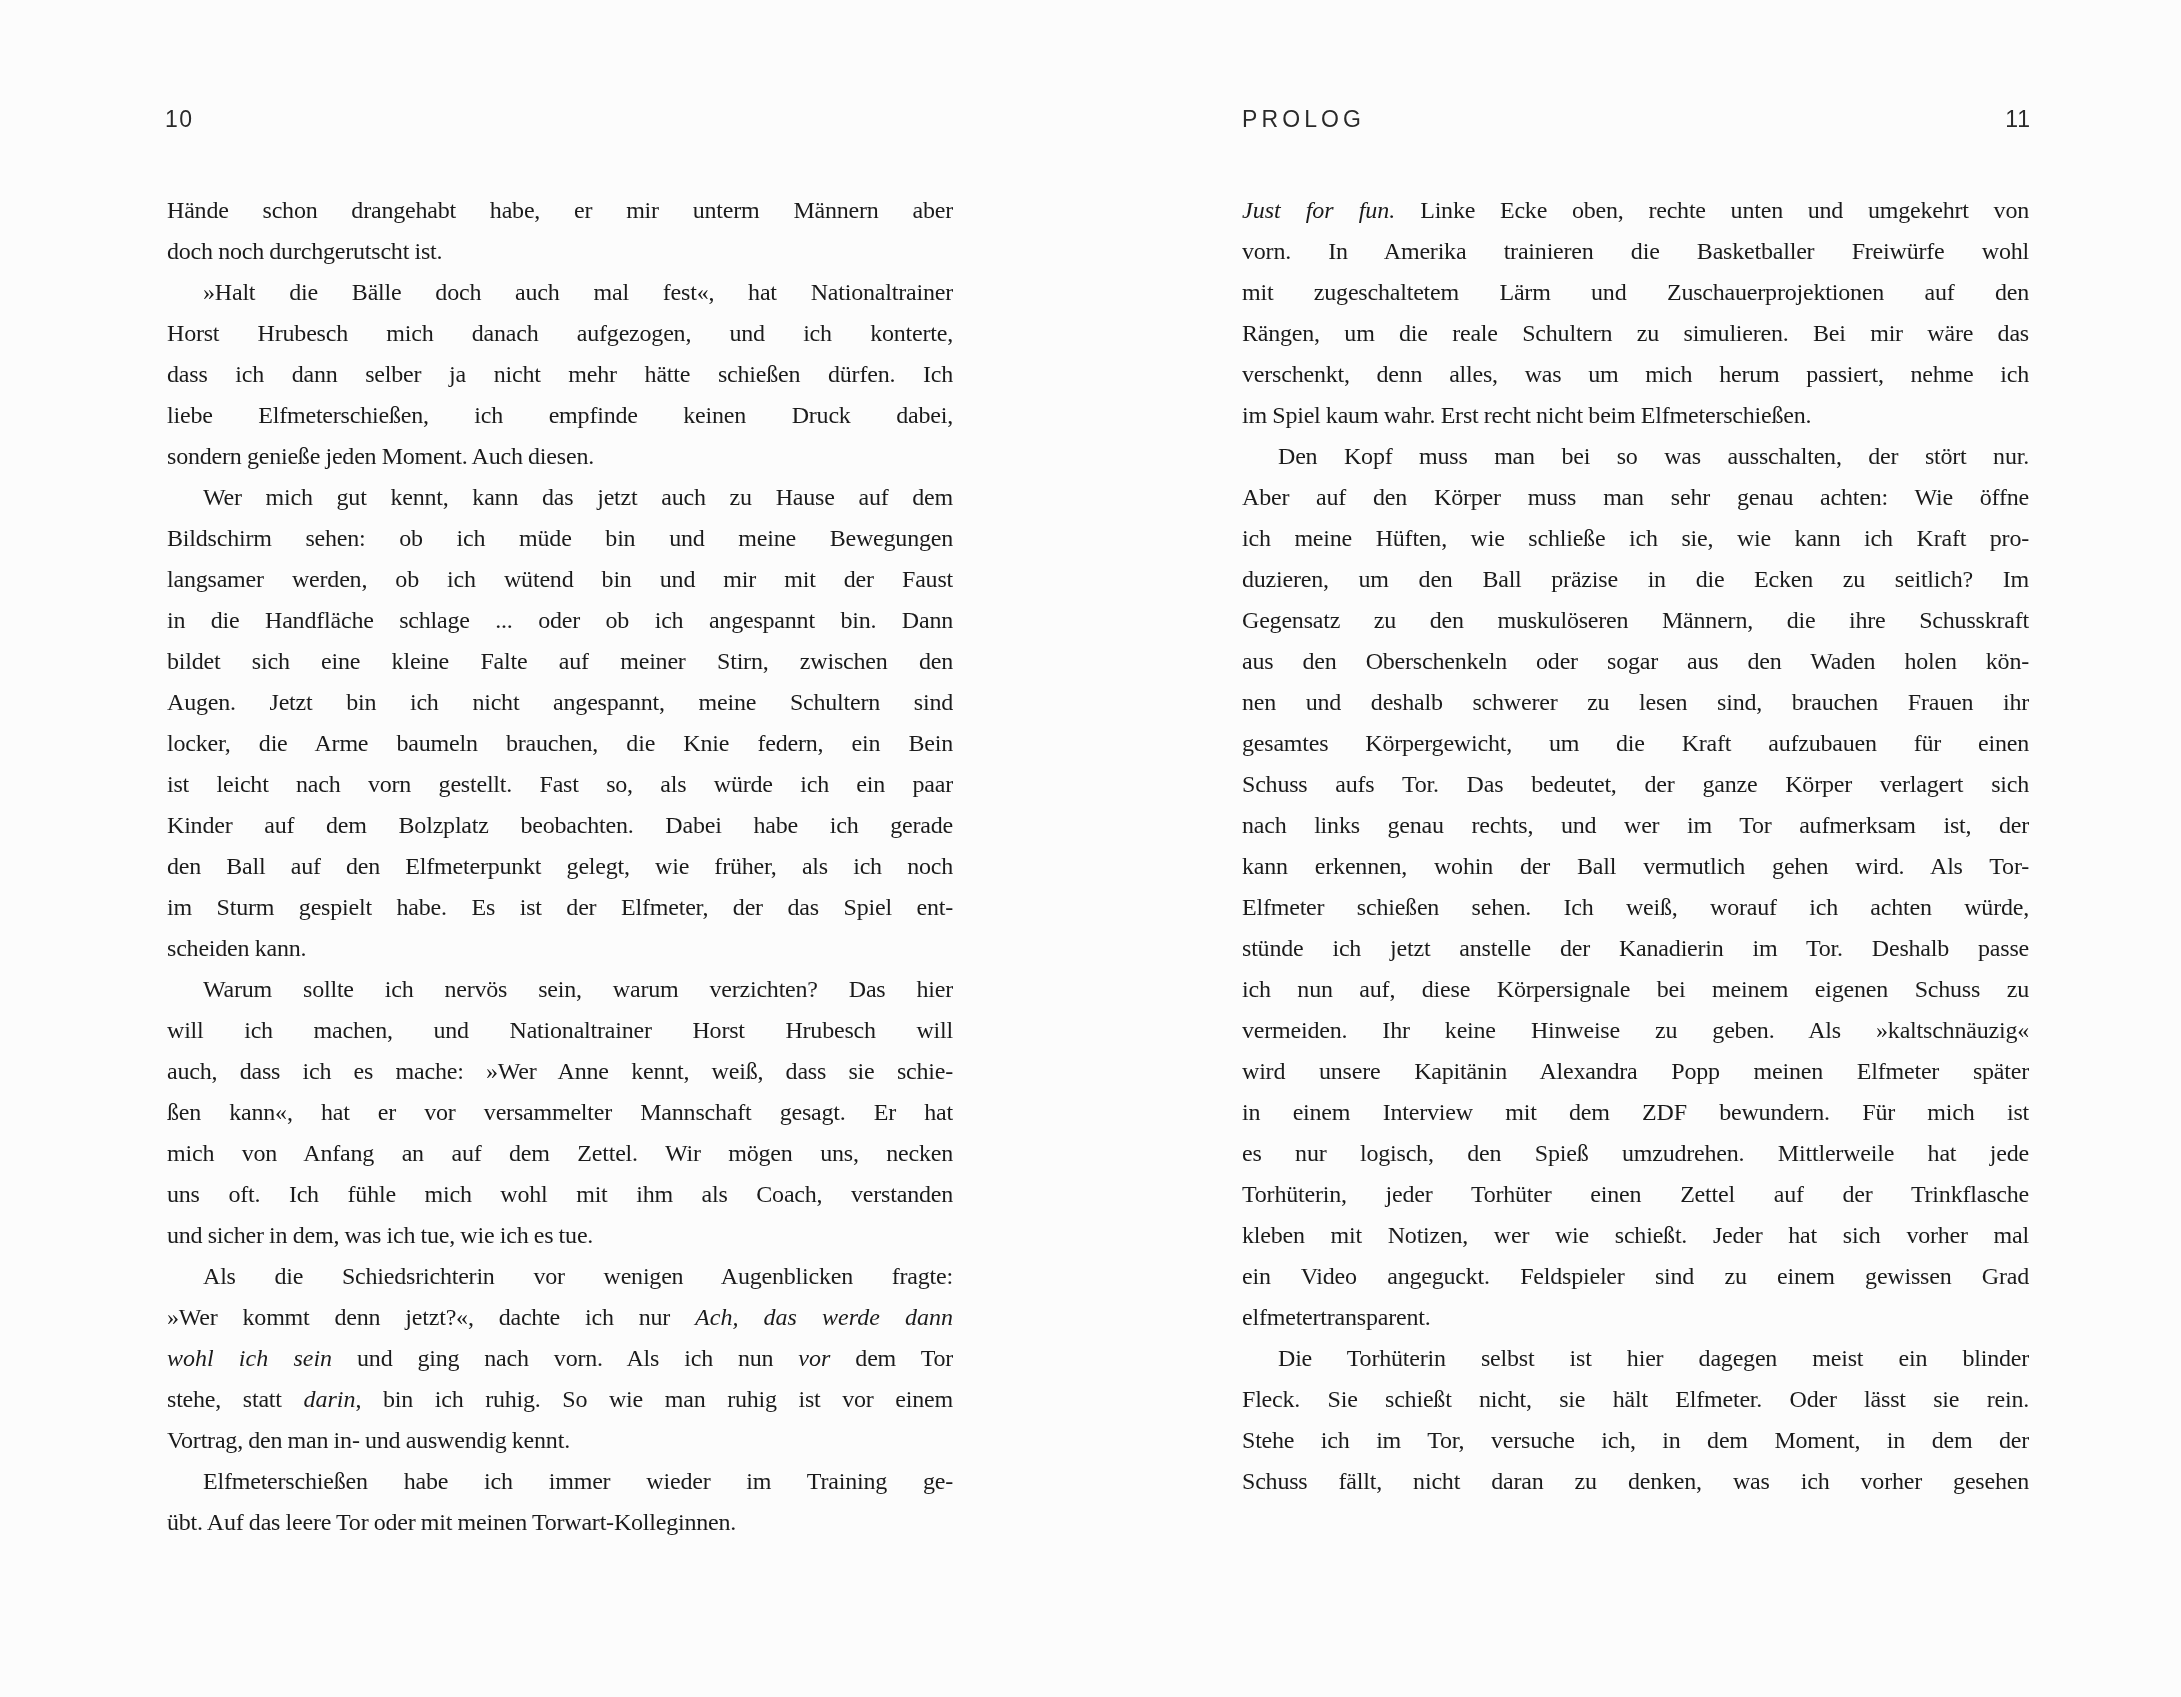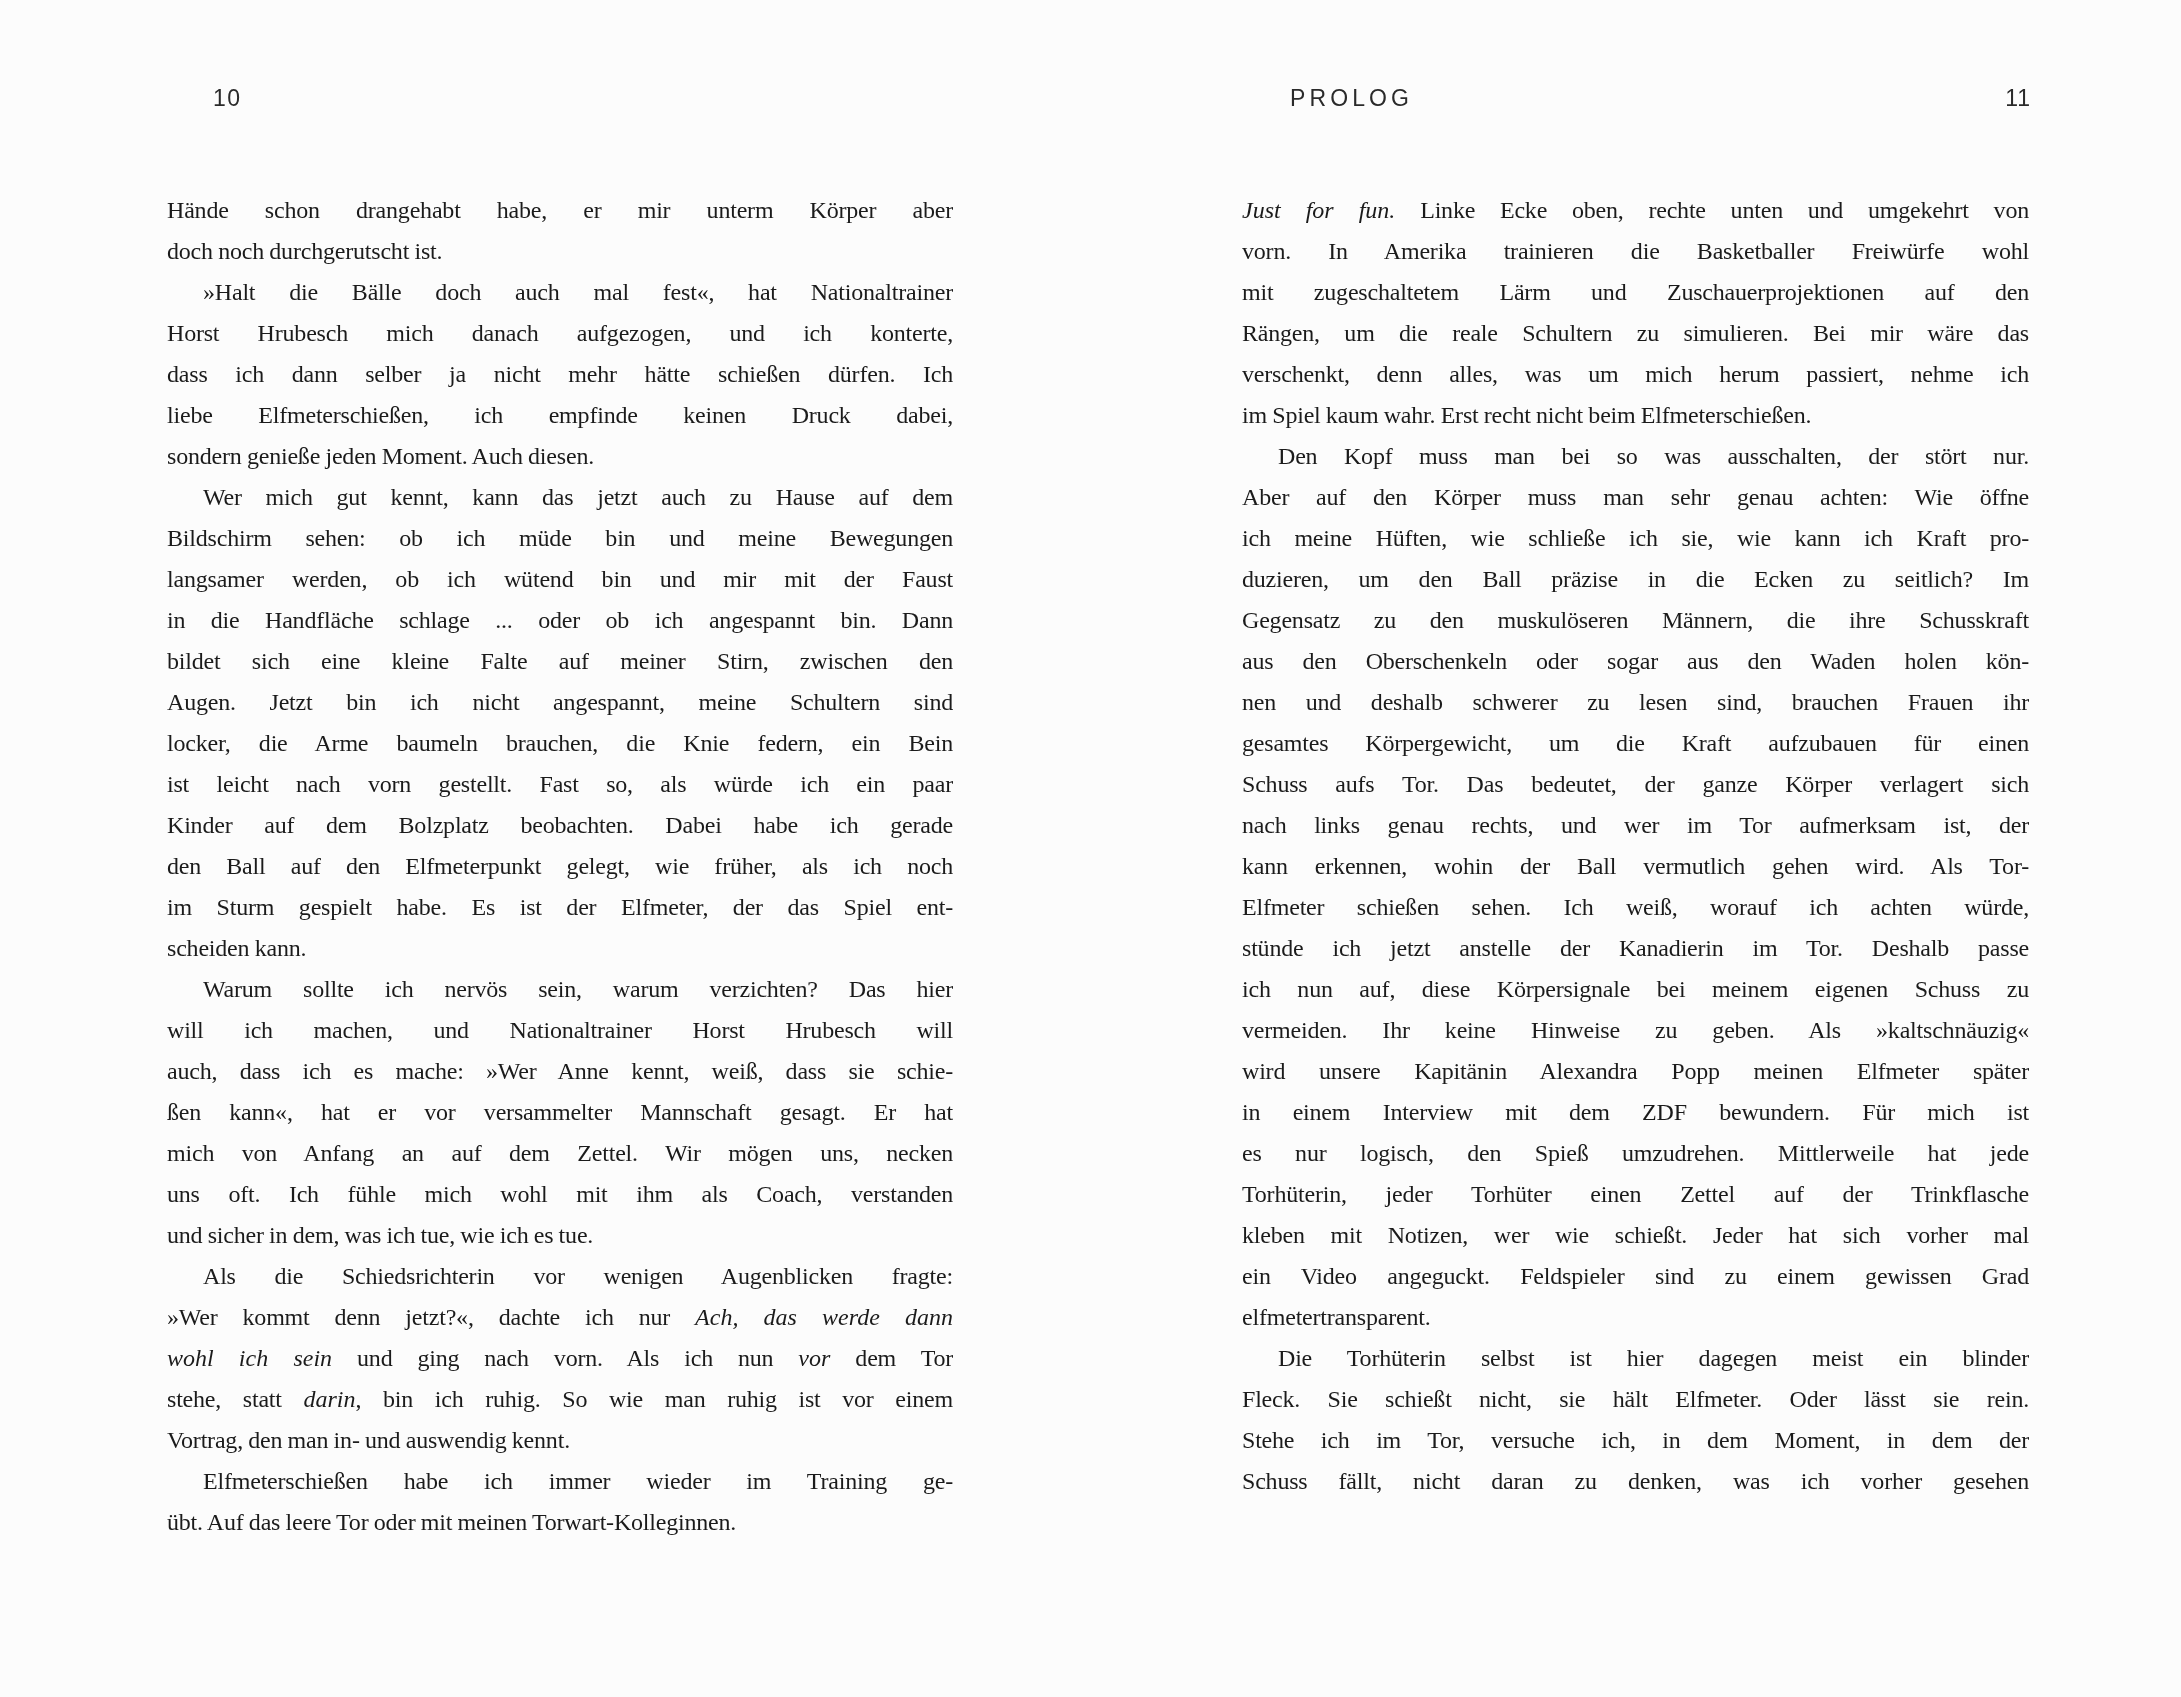--- a/index.html
+++ b/index.html
@@ -11,26 +11,25 @@
   body{
     width:2182px;height:1697px;
     background:var(--bg);
     font-family:"Liberation Serif","DejaVu Serif",serif;
     color:var(--text);
     overflow:hidden;
     position:relative;
   }
   .spread{position:absolute;inset:0;}
   .running-label{
-    position:absolute;top:85px;
+    position:absolute;top:106px;
     font-family:"Liberation Sans","DejaVu Sans",sans-serif;
     font-size:23px;line-height:27px;
     color:var(--head);
     letter-spacing:1.4px;
-    margin-left:48px;
   }
   .pagenum-left{left:165px;}
   .running-head{left:1242px;letter-spacing:4.1px;}
   .pagenum-right{right:151px;letter-spacing:0.9px;}
   .textcol{
     position:absolute;top:190px;
     font-size:24px;
     letter-spacing:-0.2px;
     word-spacing:-0.5px;
   }
@@ -56,21 +55,21 @@
 
 <div class="spread">
 
   <div class="running-label pagenum-left">10</div>
 
   <div class="running-label running-head">PROLOG</div>
 
   <div class="running-label pagenum-right">11</div>
 
   <div class="textcol textcol-left" id="left-lines">
-      <div class="line">Hände schon drangehabt habe, er mir unterm Körper aber</div>
+      <div class="line">Hände schon drangehabt habe, er mir unterm Männern aber</div>
       <div class="line end">doch noch durchgerutscht ist.</div>
       <div class="line indent">»Halt die Bälle doch auch mal fest«, hat Nationaltrainer</div>
       <div class="line">Horst Hrubesch mich danach aufgezogen, und ich konterte,</div>
       <div class="line">dass ich dann selber ja nicht mehr hätte schießen dürfen. Ich</div>
       <div class="line">liebe Elfmeterschießen, ich empfinde keinen Druck dabei,</div>
       <div class="line end">sondern genieße jeden Moment. Auch diesen.</div>
       <div class="line indent">Wer mich gut kennt, kann das jetzt auch zu Hause auf dem</div>
       <div class="line">Bildschirm sehen: ob ich müde bin und meine Bewegungen</div>
       <div class="line">langsamer werden, ob ich wütend bin und mir mit der Faust</div>
       <div class="line">in die Handfläche schlage ... oder ob ich angespannt bin. Dann</div>

